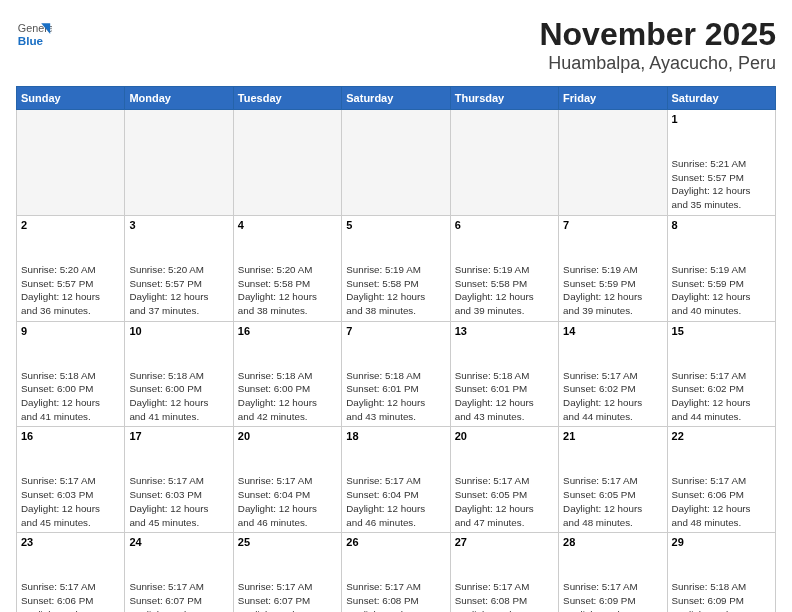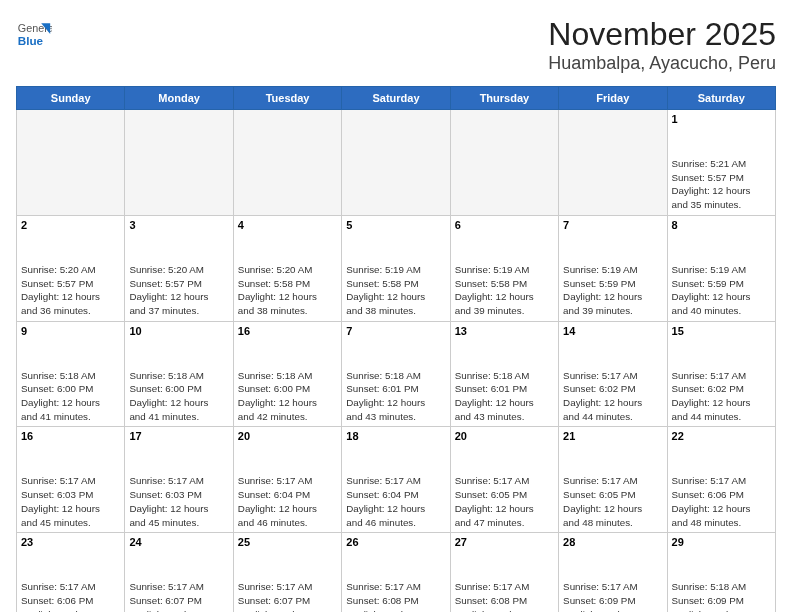--- a/index.html
+++ b/index.html
@@ -23,38 +23,38 @@
     }
     .logo-icon {
       width: 36px;
       height: 36px;
     }
     .title-block {
       text-align: right;
     }
     .title-block h1 {
       font-size: 32px;
-      font-weight: normal;
+      font-weight: bold;
       color: #222;
     }
     .title-block h2 {
       font-size: 18px;
       font-weight: normal;
       color: #444;
     }
     .calendar {
       width: 100%;
       border-collapse: collapse;
       font-size: 10.5px;
     }
     .calendar thead tr th {
       background-color: #2d6cc0;
       color: #fff;
       padding: 5px 4px;
-      text-align: center;
+      text-align: left;
       font-weight: bold;
       font-size: 11px;
       border: 1px solid #2563aa;
     }
     .calendar tbody tr td {
       border: 1px solid #ccc;
       vertical-align: top;
       padding: 3px 4px;
       width: calc(100% / 7);
       min-height: 70px;

